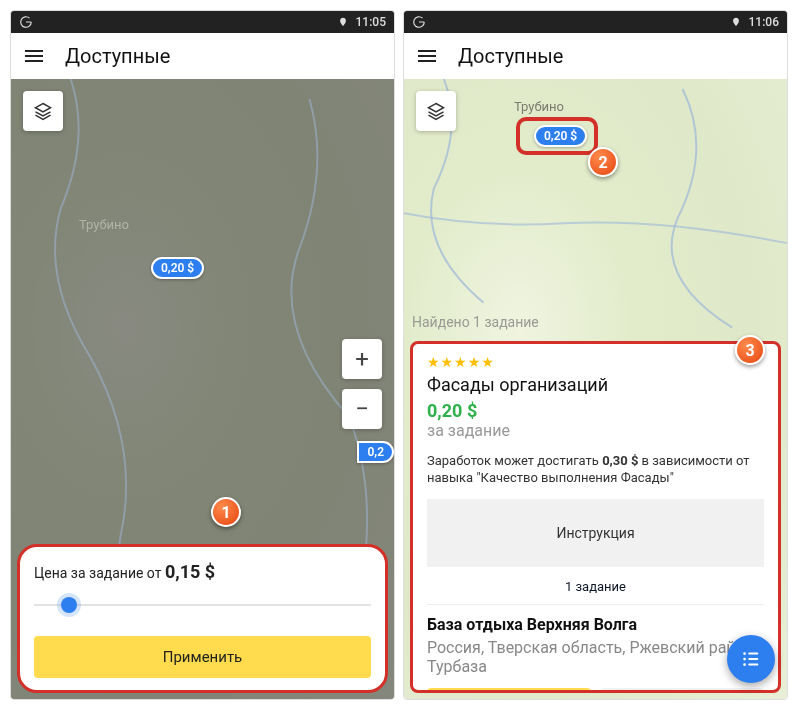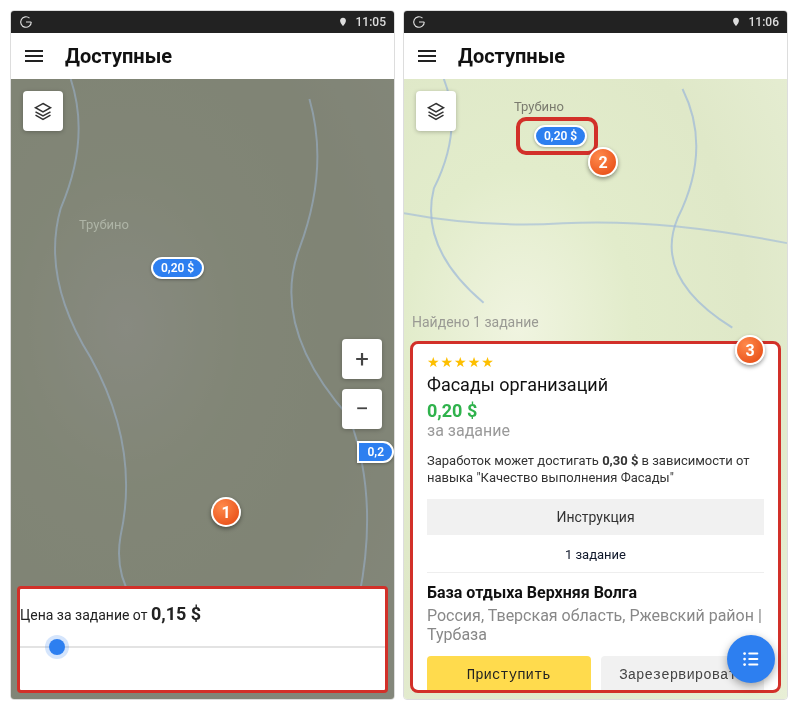--- a/index.html
+++ b/index.html
@@ -39,21 +39,21 @@
   .app-header {
     height: 46px;
     background: #fff;
     display: flex;
     align-items: center;
     padding: 0 14px;
     gap: 22px;
   }
   .hamburger { display: flex; flex-direction: column; gap: 3px; }
   .hamburger span { width: 18px; height: 2px; background: #222; }
-  .app-title { font-size: 20px; font-weight: 700; color: #111; }
+  .app-title { font-size: 20px; font-weight: 400; color: #111; }
 
   .map-area {
     position: relative;
     flex: 1;
     overflow: hidden;
   }
   .map-bg {
     position: absolute; inset: 0;
     background:
       radial-gradient(ellipse at 30% 40%, #f0f4e0 0%, #e2eccb 30%, #dfe8c8 60%, #e8efd6 100%);
@@ -110,22 +110,22 @@
   }
   .zoom-plus { top: 260px; }
   .zoom-minus { top: 310px; }
 
   
   .bottom-panel {
     position: absolute;
     left: 6px; right: 6px; bottom: 6px;
     background: #fff;
     border: 3px solid #d23029;
-    border-radius: 4px;
-    padding: 14px 0 12px;
+    border-radius: 20px;
+    padding: 14px 14px 12px;
   }
   .price-line { font-size: 14px; color: #222; margin-bottom: 22px; }
   .price-line .val { font-size: 18px; font-weight: 700; }
   .slider-track {
     position: relative;
     height: 2px; background: #e3e3e3;
     margin-bottom: 30px;
   }
   .slider-thumb {
     position: absolute;
@@ -166,21 +166,21 @@
     font-size: 18px; font-weight: 400; color: #111;
     line-height: 1.2; margin-bottom: 4px;
     white-space: nowrap; overflow: hidden; text-overflow: ellipsis;
   }
   .task-price { font-size: 18px; font-weight: 700; color: #2fb24c; }
   .task-price-sub { font-size: 16px; color: #9a9a9a; margin-bottom: 12px; }
   .task-desc { font-size: 13px; color: #333; line-height: 1.35; margin-bottom: 12px; }
   .task-desc .b { font-weight: 700; }
   .instr-btn {
     background: #f1f1f1; color: #333;
-    text-align: center; padding: 10px;
+    text-align: center; padding: 26px;
     font-size: 14px; border-radius: 0;
     margin-bottom: 4px;
   }
   .task-count {
     text-align: center; font-size: 13px; color: #0f172a;
     border-bottom: 1px solid #eee;
     padding: 8px 0 10px; margin-bottom: 10px;
   }
   .place-title { font-size: 16px; font-weight: 700; color: #111; margin-bottom: 4px; }
   .place-sub { font-size: 16px; color: #888; margin-bottom: 12px; }
@@ -267,20 +267,21 @@
     <div class="zoom-btn zoom-plus">+</div>
     <div class="zoom-btn zoom-minus">−</div>
 
     <div class="bottom-panel">
       <div class="price-line">
         <span>Цена за задание от </span><span class="val">0,15 $</span>
       </div>
       <div class="slider-track">
         <div class="slider-thumb"></div>
       </div>
+      <div class="apply-btn">Применить</div>
     </div>
 
     <div class="callout" style="bottom:172px;left:200px">1</div>
   </div>
 </div>
 
 <div class="phone">
   <div class="status-bar">
     <svg class="g" viewBox="0 0 24 24" fill="none" stroke="#ddd" stroke-width="2">
         <path d="M21 12a9 9 0 1 1-3-6.7M21 12h-9"></path>

